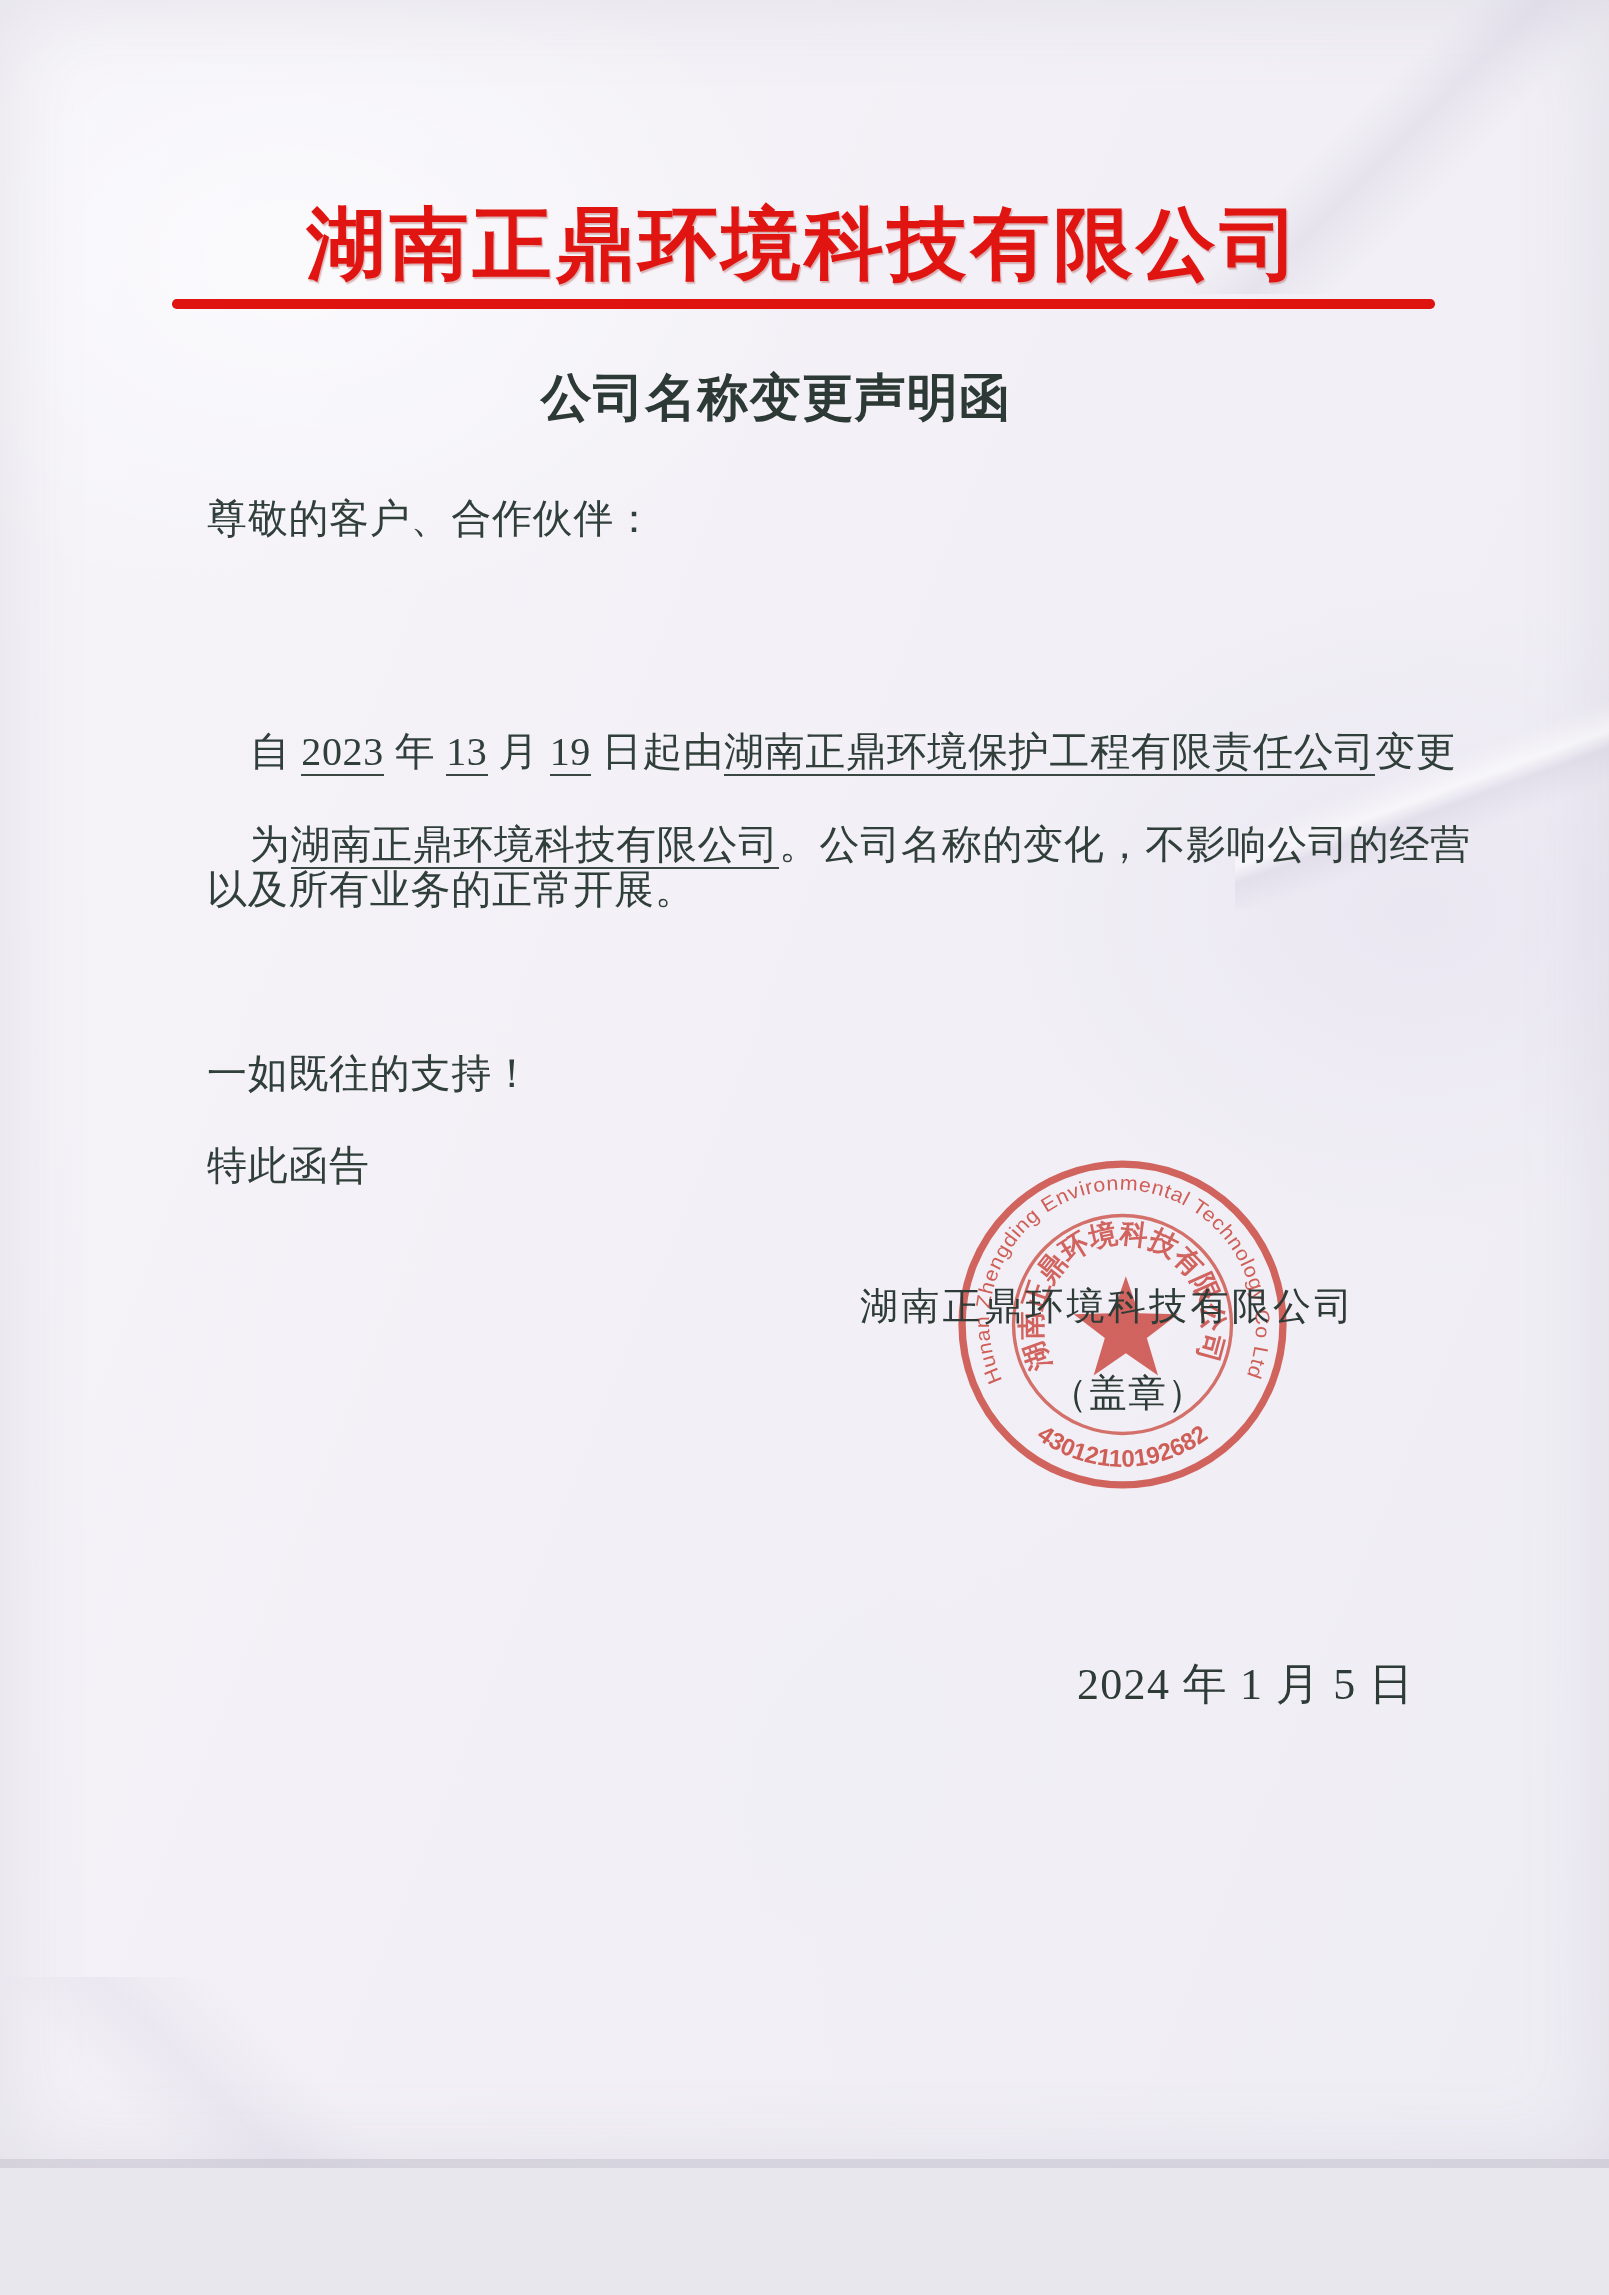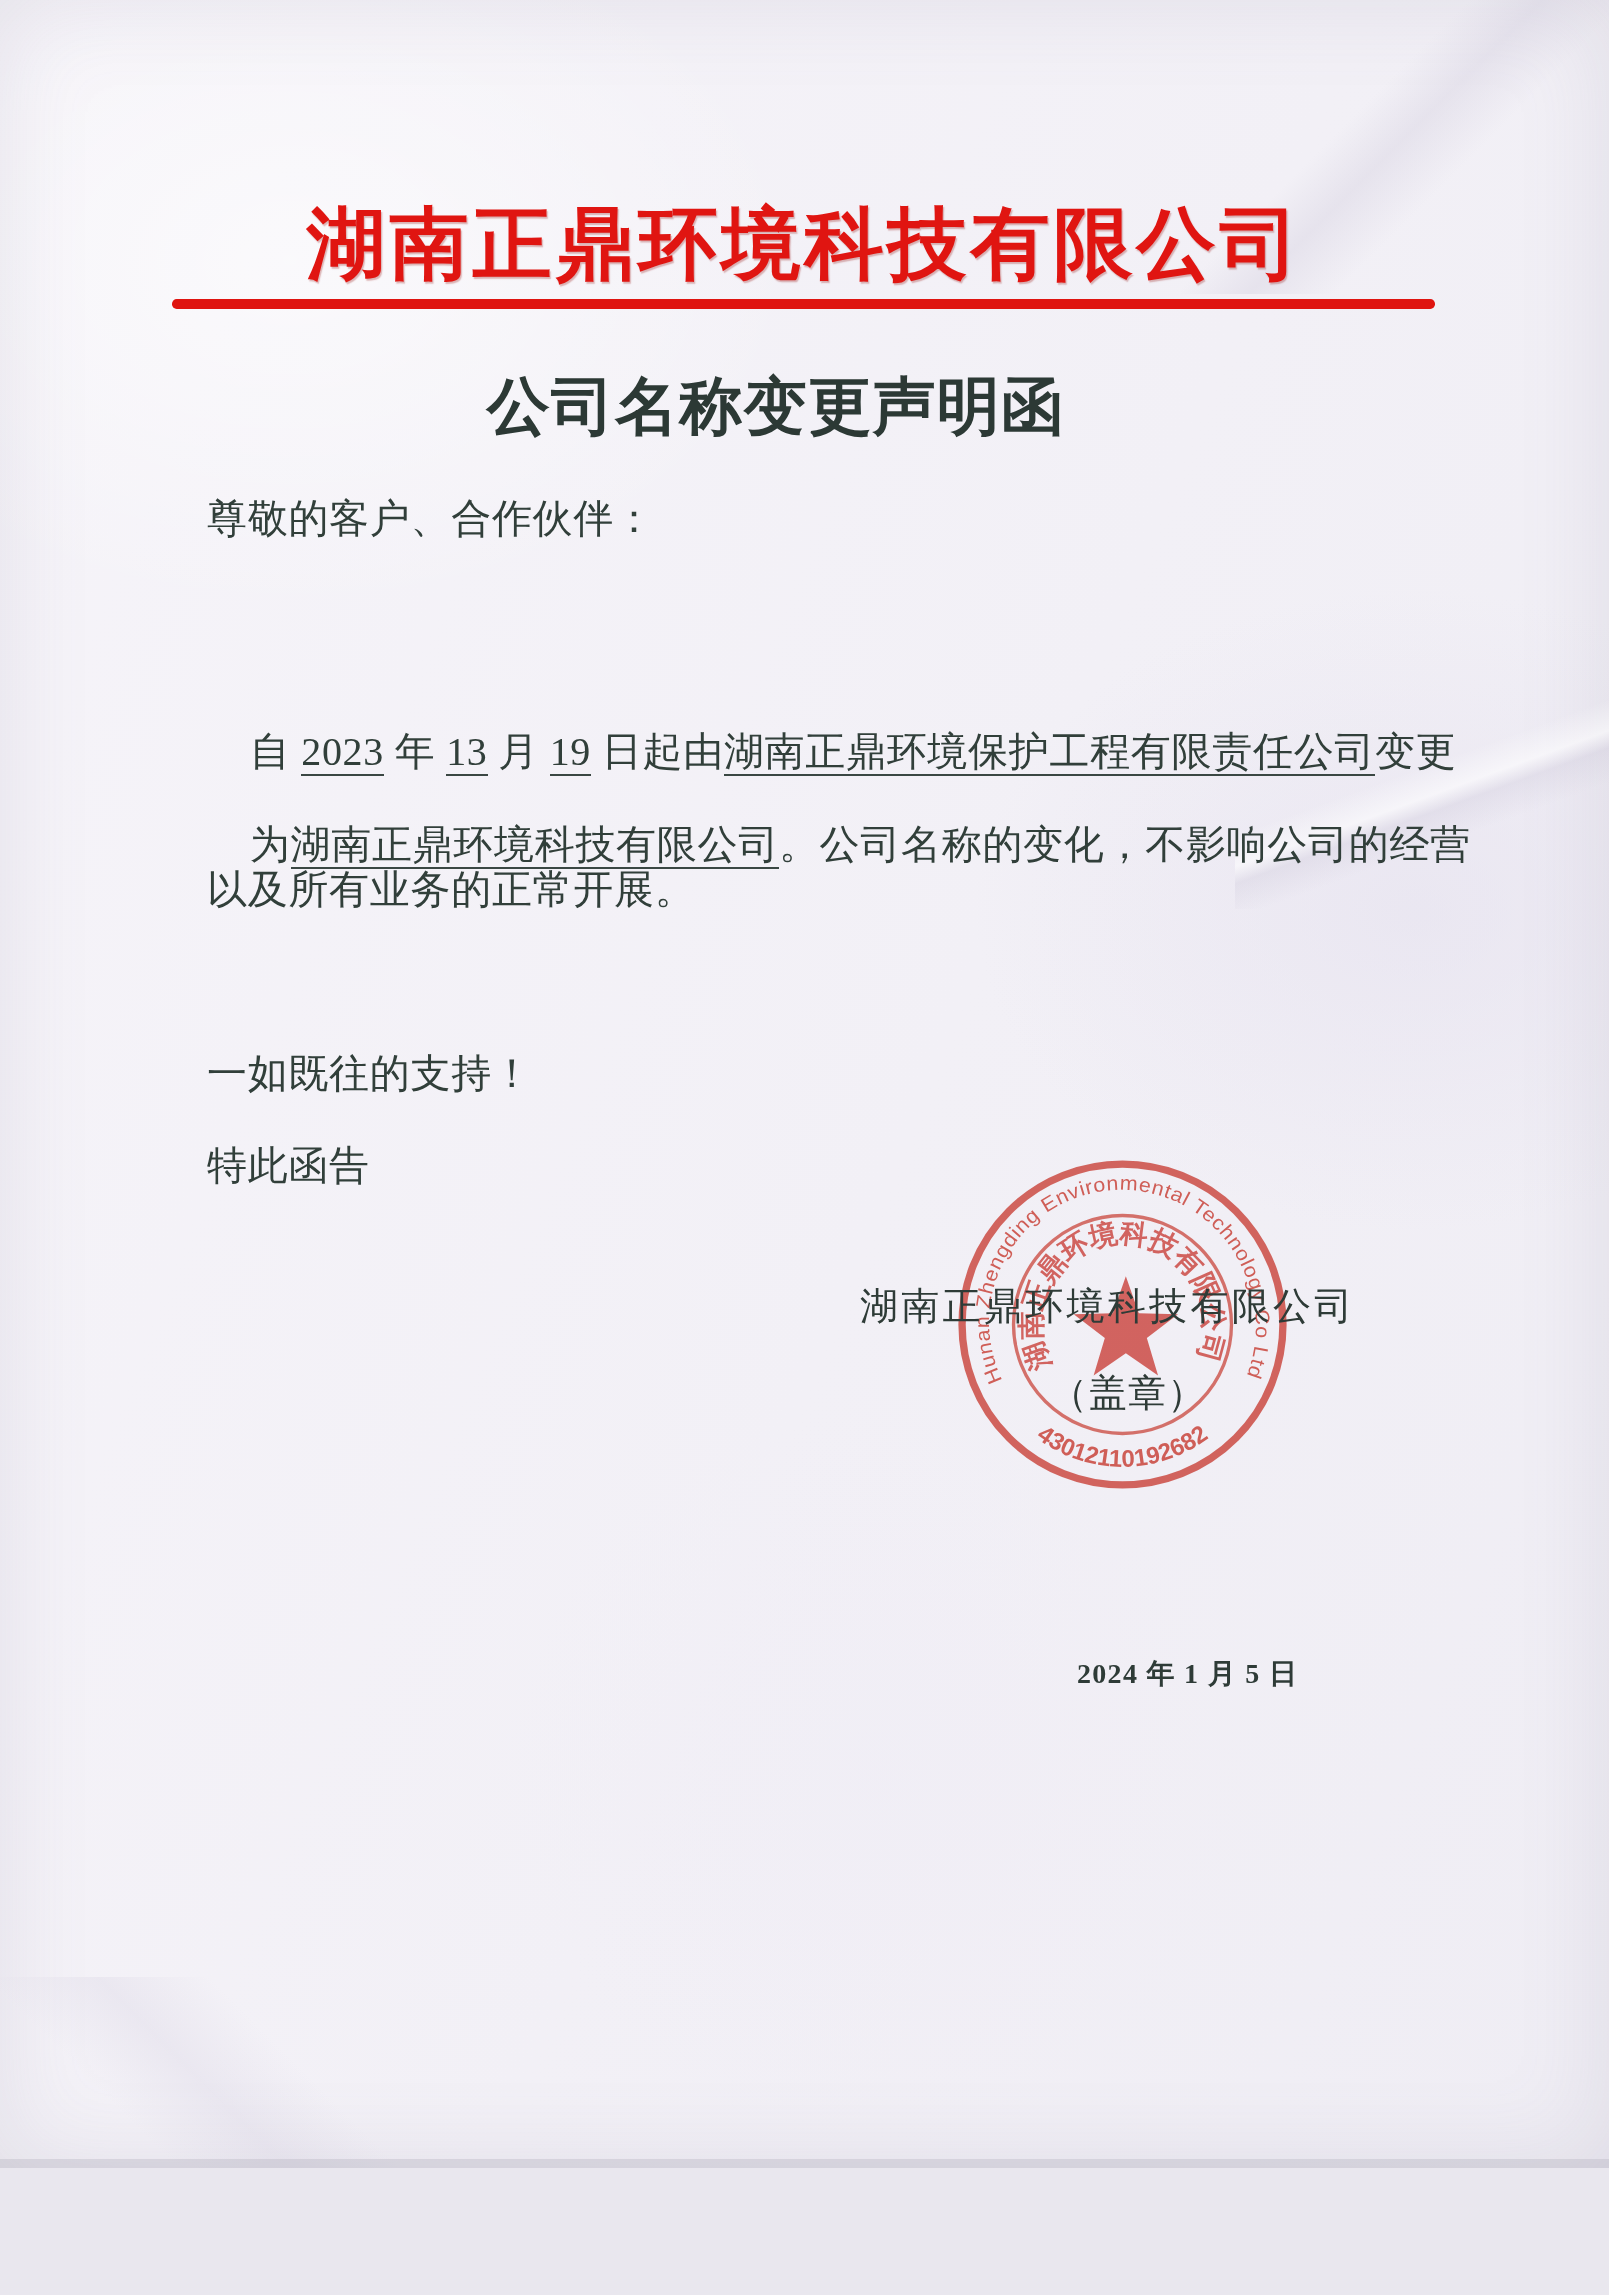--- a/index.html
+++ b/index.html
@@ -31,42 +31,42 @@
     color:#e01511;
     text-shadow:1.3px 2px 1.3px rgba(150,20,15,.30);
     white-space:pre;
   }
   .red-rule{
     position:absolute;top:299px;left:172px;width:1263px;height:10px;
     background:#df1410;border-radius:4.7px;
   }
   .doc-title{
     position:absolute;top:364px;left:776px;transform:translateX(-50%);
-    font-size:63px;font-weight:700;letter-spacing:1.3px;
+    font-size:51px;font-weight:700;letter-spacing:1.3px;
     color:#2c3935;white-space:pre;
   }
   .line{
     position:absolute;left:207px;
     font-size:40px;color:#313f3a;
     letter-spacing:0.7px;white-space:pre;
   }
   .line.indent{left:287px;}
   .u{border-bottom:2.7px solid #3a4743;padding-bottom:0;}
 
   .signature-company{
     position:absolute;top:1281px;left:860px;z-index:3;
     font-size:38px;letter-spacing:3.3px;color:#2e3b37;white-space:pre;
   }
   .seal-note{
     position:absolute;top:1368px;left:1128px;transform:translateX(-50%);z-index:3;
     font-size:38px;color:#2e3b37;letter-spacing:1.3px;white-space:pre;
   }
   .date-line{
     position:absolute;top:1655px;left:1077px;z-index:3;
-    font-size:28px;color:#2e3b37;letter-spacing:1.3px;white-space:pre;font-weight:bold;
+    font-size:44px;color:#2e3b37;letter-spacing:1.3px;white-space:pre;
   }
   .seal{
     position:absolute;top:1144px;left:942px;width:361px;height:361px;z-index:2;
     mix-blend-mode:multiply;
   }
   .seal text{font-family:"Liberation Sans","DejaVu Sans",sans-serif;}
   .seal .cn-arc{font-family:"Liberation Serif","DejaVu Serif",serif;}
 </style>
 </head>
 <body>

